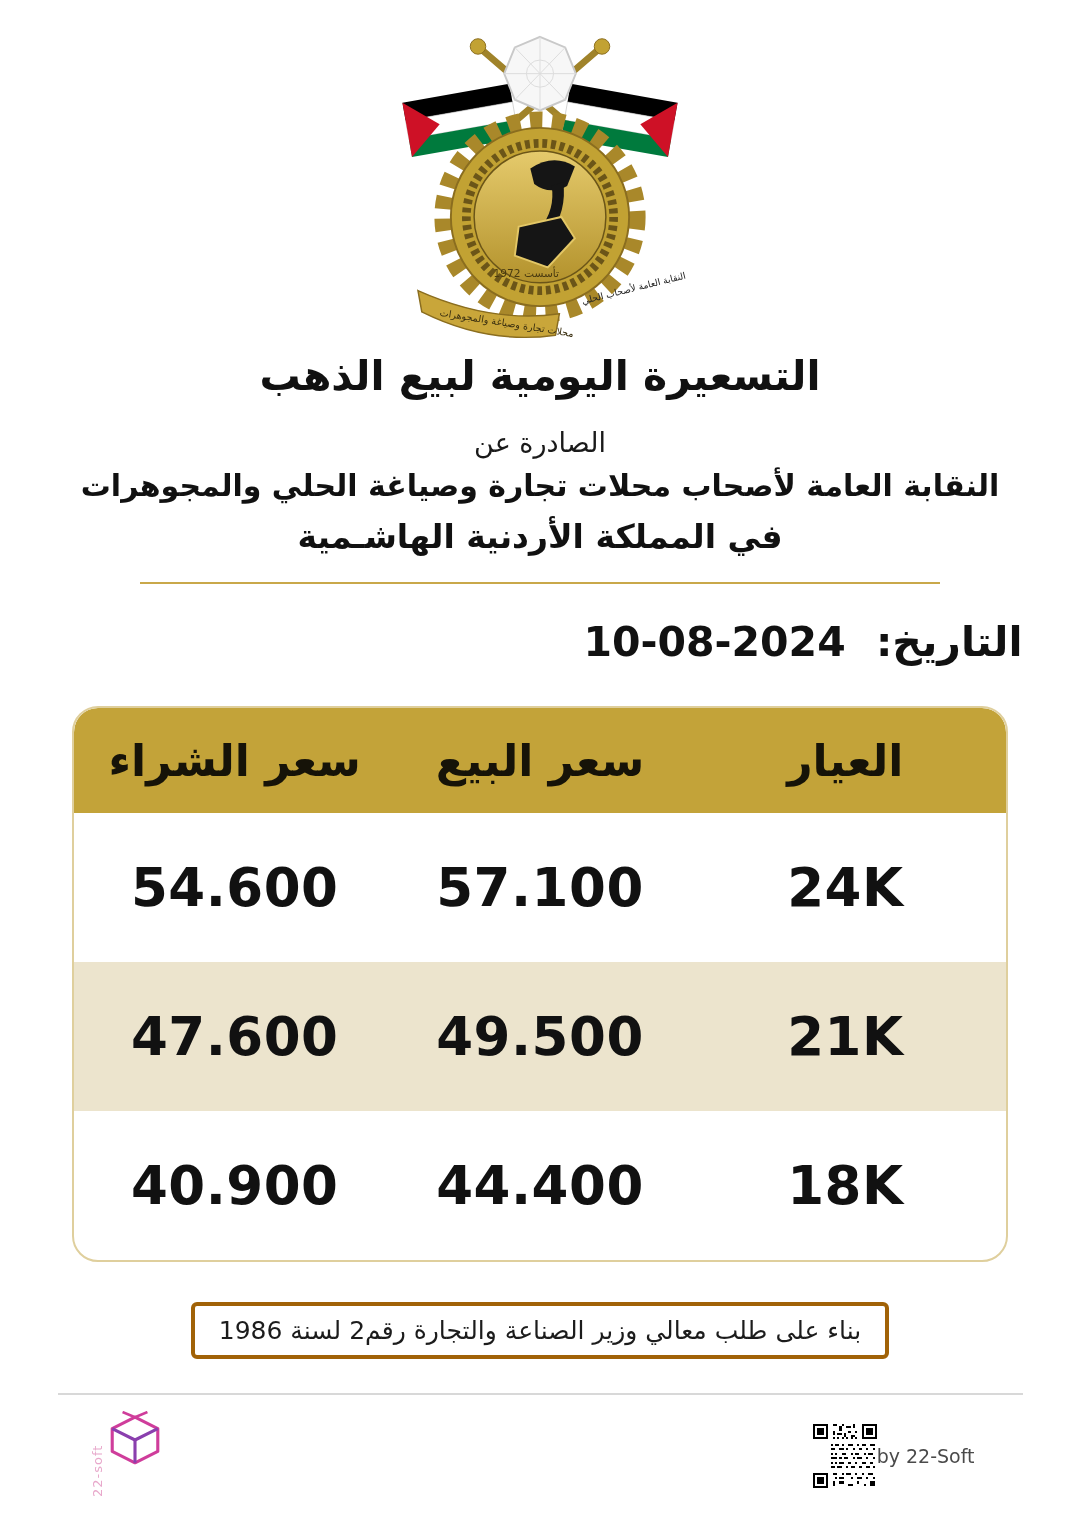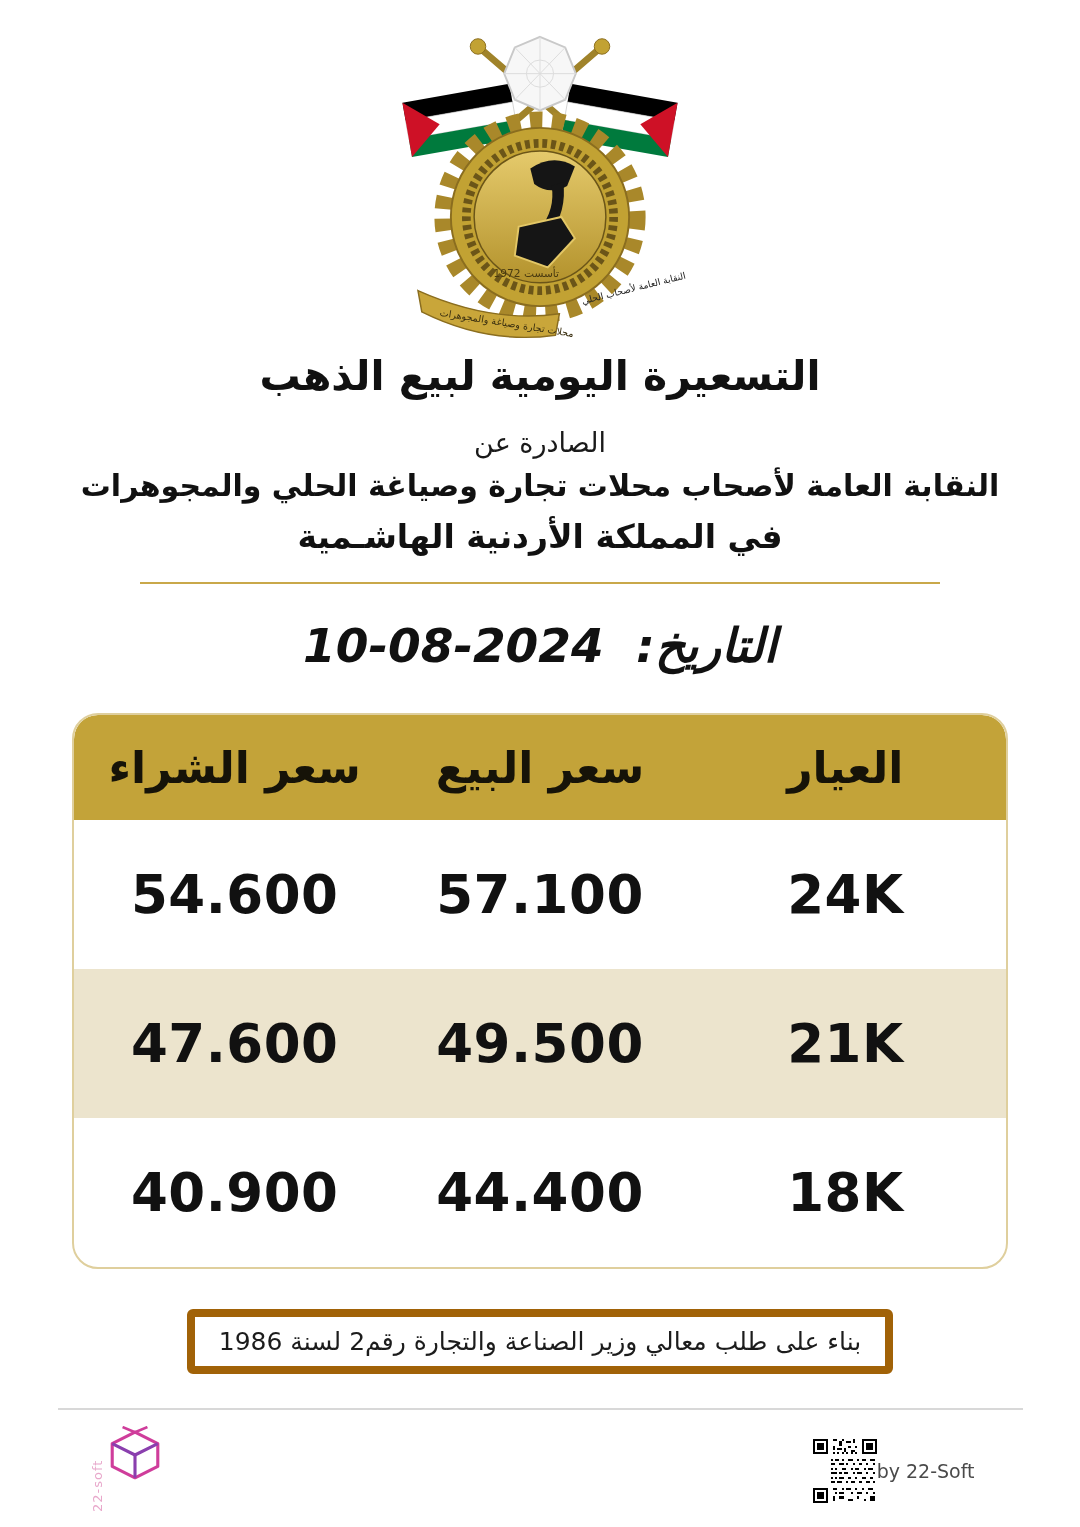--- a/index.html
+++ b/index.html
@@ -7,42 +7,42 @@
     width:965px;height:1527px;margin:0 auto;background:#fff;
     font-family:"DejaVu Sans", sans-serif;color:#111;
     position:relative;overflow:hidden;
   }
   .logo-wrap{padding-top:26px;text-align:center;}
   .title{margin-top:4px;font-size:41px;font-weight:700;text-align:center;}
   .issued{margin-top:26px;font-size:27px;text-align:center;color:#1a1a1a;}
   .issuer{margin-top:10px;font-size:30px;font-weight:600;text-align:center;direction:rtl;}
   .kingdom{margin-top:14px;font-size:33px;font-weight:600;text-align:center;direction:rtl;}
   .gold-divider{width:800px;border:none;border-top:2px solid #c9a84a;margin:26px auto 0;}
-  .date-line{margin-top:34px;text-align:center;font-size:47px;font-weight:800;direction:rtl;font-style:italic;}
+  .date-line{margin-top:34px;text-align:right;font-size:41px;font-weight:800;direction:rtl;}
   .date-line .date-value{margin-right:16px;}
   .price-table{
     width:932px;margin:40px auto 0;background:#fff;
     border:2px solid #dfcf9d;border-radius:26px;overflow:hidden;direction:rtl;
   }
   .thead{
     display:grid;grid-template-columns:1fr 1fr 1fr;align-items:center;
     background:#c3a339;font-size:44px;font-weight:700;color:#161308;
     padding:27px 8px;border-radius:24px 24px 0 0;
   }
   .th{text-align:center;}
   .trow{
     display:grid;grid-template-columns:1fr 1fr 1fr;align-items:center;
     font-size:53px;font-weight:800;padding:44px 8px;letter-spacing:0.5px;
   }
   .trow.alt{background:#ece4cd;}
   .td{text-align:center;}
   .note-wrap{text-align:center;margin-top:40px;}
   .note-box{
     display:inline-block;direction:rtl;font-size:25px;color:#1c1c1c;
-    border:8px solid #a16207;border-radius:6px;padding:10px 24px;background:#fff;
+    border:4px solid #a16207;border-radius:6px;padding:10px 24px;background:#fff;
   }
   .footer-divider{width:975px;border:none;border-top:2px solid #d8d8d8;margin:34px auto 0;}
   .footer-bar{
     display:flex;justify-content:space-between;align-items:center;
     padding:16px 48px 0 48px;
   }
   .brand{position:relative;width:90px;height:90px;}
   .brand-text{
     position:absolute;left:-16px;top:86px;font-size:13px;color:#e8a8cb;
     transform:rotate(-90deg);transform-origin:left top;letter-spacing:1px;

